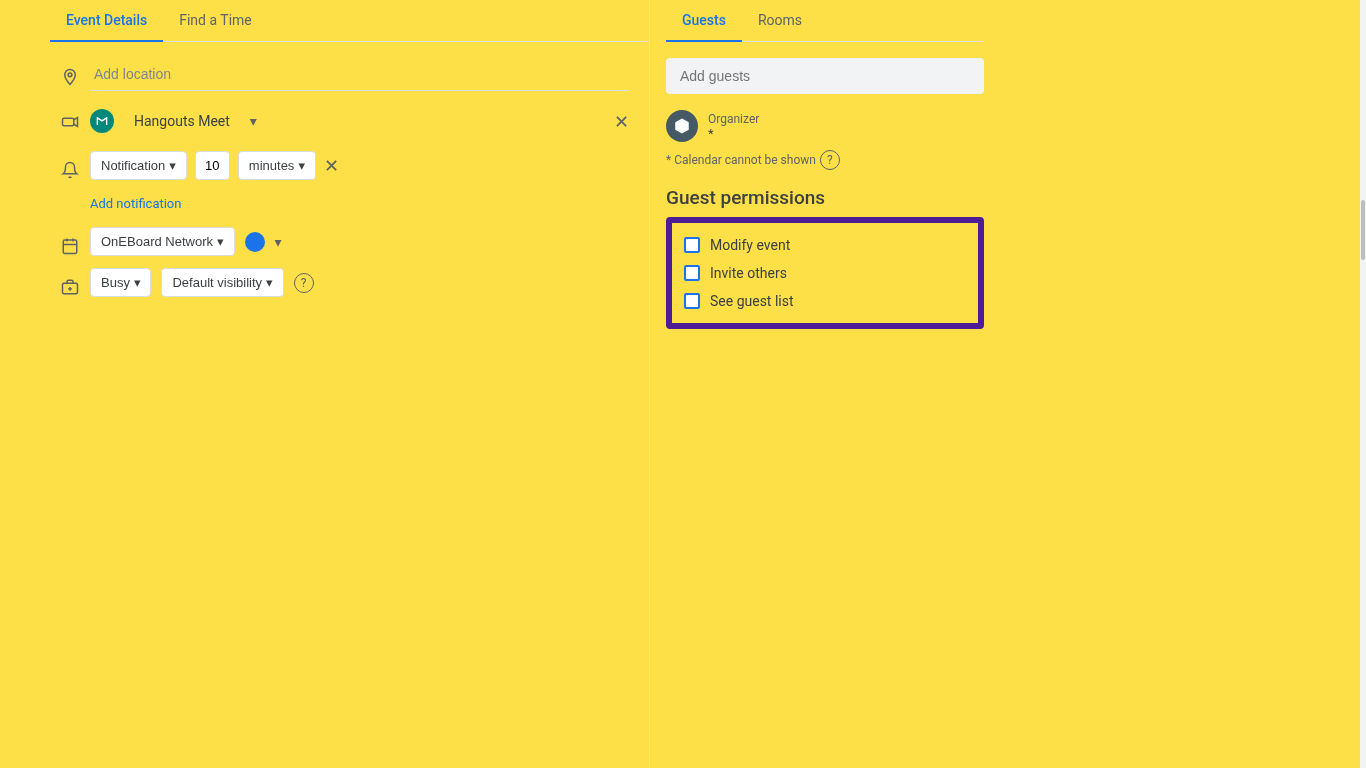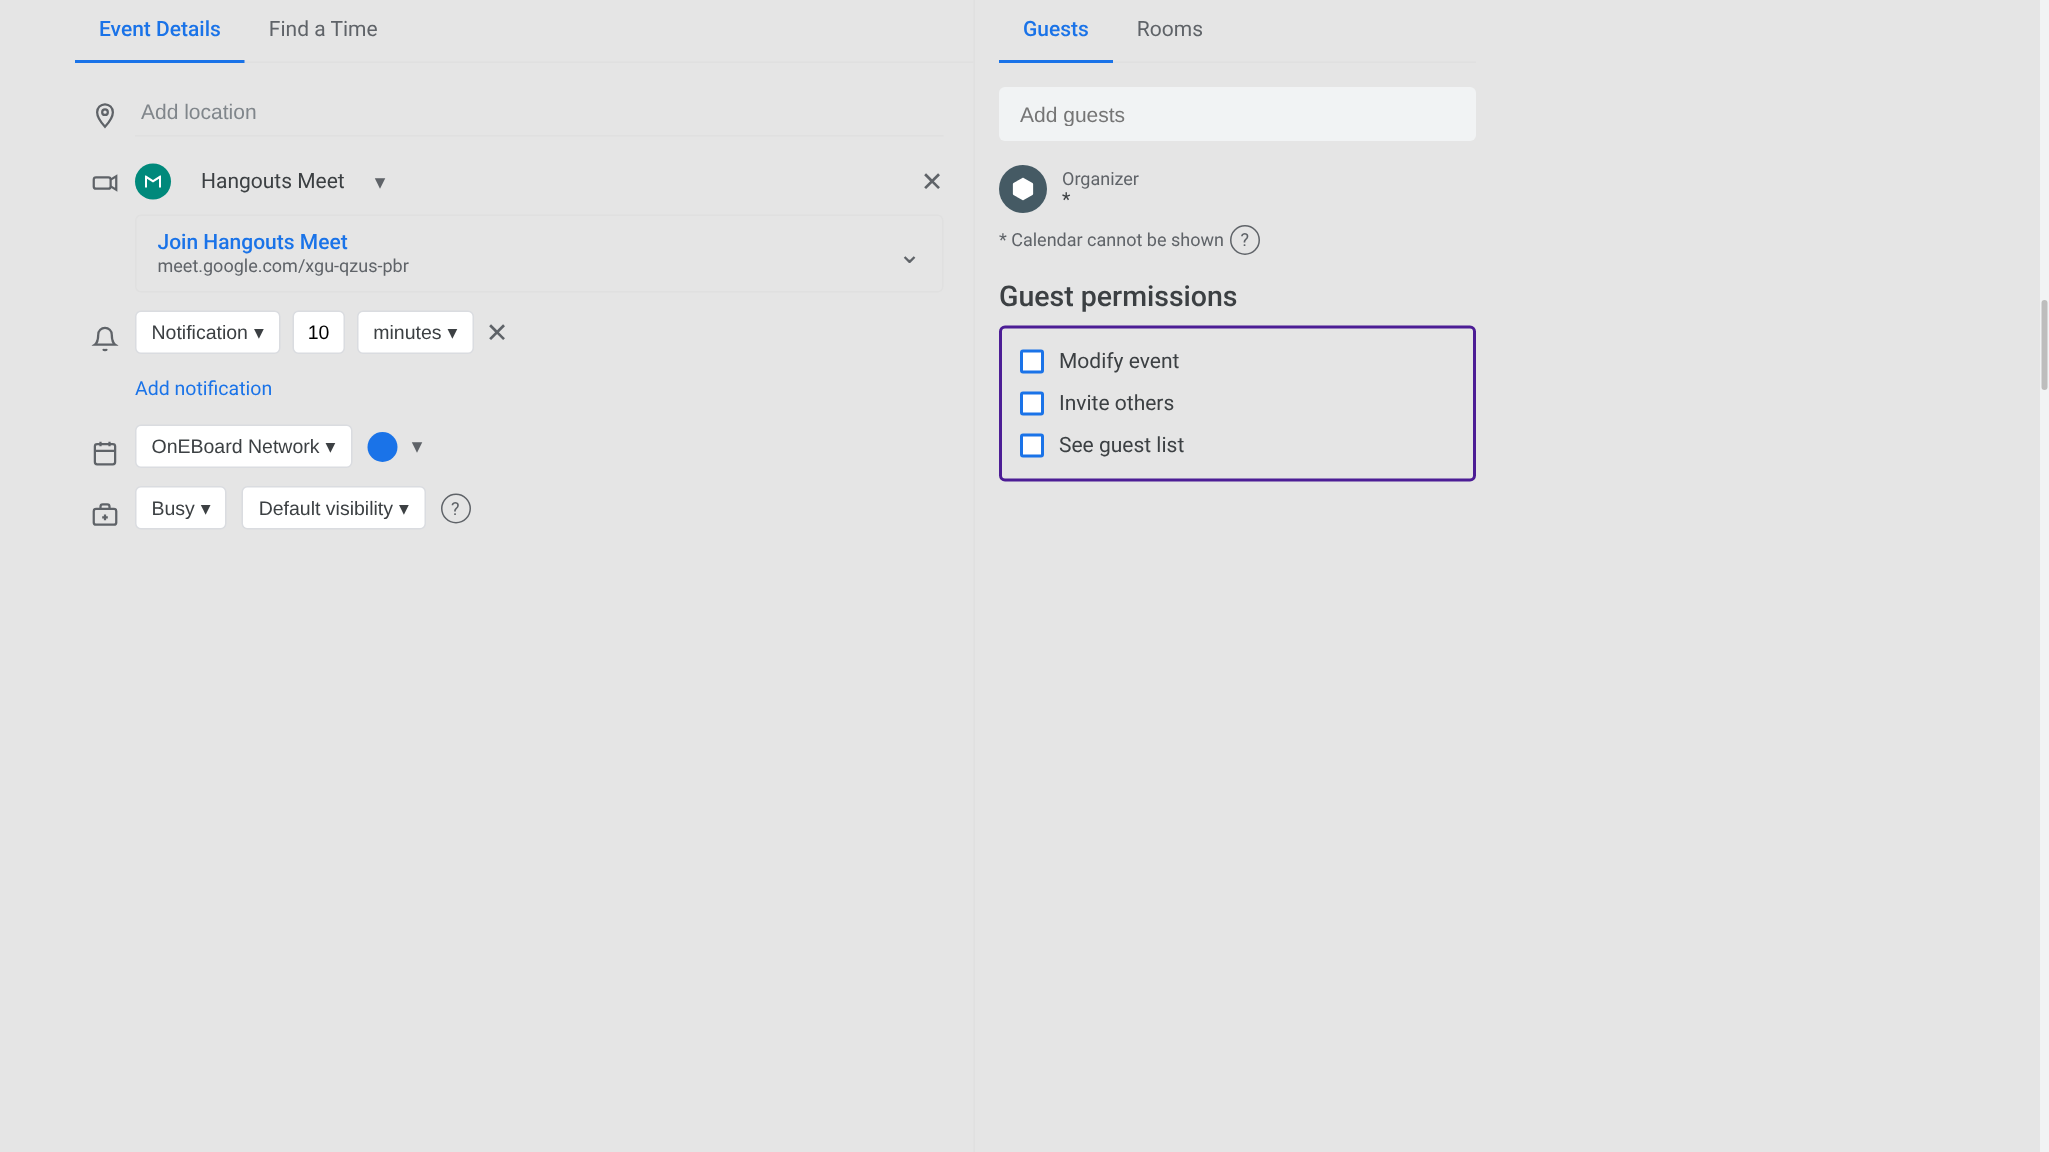--- a/index.html
+++ b/index.html
@@ -6,21 +6,21 @@
     body {
       font-family: 'Google Sans', Roboto, Arial, sans-serif;
       font-size: 14px;
       background: #fff;
       color: #3c4043;
     }
     .container {
       display: flex;
       width: 1366px;
       min-height: 768px;
-      background: #e5e5e5;
+      background: #fde047;
     }
     
     .left-panel {
       flex: 1;
       padding: 0 0 0 50px;
       border-right: 1px solid #e0e0e0;
       max-width: 650px;
     }
     
     .tabs {
@@ -270,21 +270,21 @@
       gap: 4px;
     }
     
     .permissions-title {
       font-size: 19px;
       color: #3c4043;
       font-weight: 500;
       margin-bottom: 8px;
     }
     .permissions-box {
-      border: 2px solid #4c1d95;
+      border: 6px solid #4c1d95;
       border-radius: 4px;
       padding: 8px 12px;
     }
     .permission-item {
       display: flex;
       align-items: center;
       gap: 10px;
       padding: 6px 0;
     }
     .permission-checkbox {
@@ -355,27 +355,20 @@
             <svg width="16" height="16" viewBox="0 0 24 24" fill="white">
               <path d="M20 18h-2V9.25L12 13 6 9.25V18H4V6h1l7 4.5L19 6h1v12z"></path>
             </svg>
           </div>
           <span class="meet-label">Hangouts Meet</span>
           <div class="meet-dropdown">
             <span>▾</span>
           </div>
           <div class="meet-close">✕</div>
         </div>
-        <div class="meet-card">
-          <div>
-            <div class="meet-link-text">Join Hangouts Meet</div>
-            <div class="meet-link-url">meet.google.com/xgu-qzus-pbr</div>
-          </div>
-          <div class="meet-expand">⌄</div>
-        </div>
       </div>
     </div>
 
     <div class="row">
       <div class="row-icon">
         <svg width="18" height="18" viewBox="0 0 24 24" fill="none" stroke="#5f6368" stroke-width="2">
           <path d="M18 8A6 6 0 0 0 6 8c0 7-3 9-3 9h18s-3-2-3-9"></path>
           <path d="M13.73 21a2 2 0 0 1-3.46 0"></path>
         </svg>
       </div>

